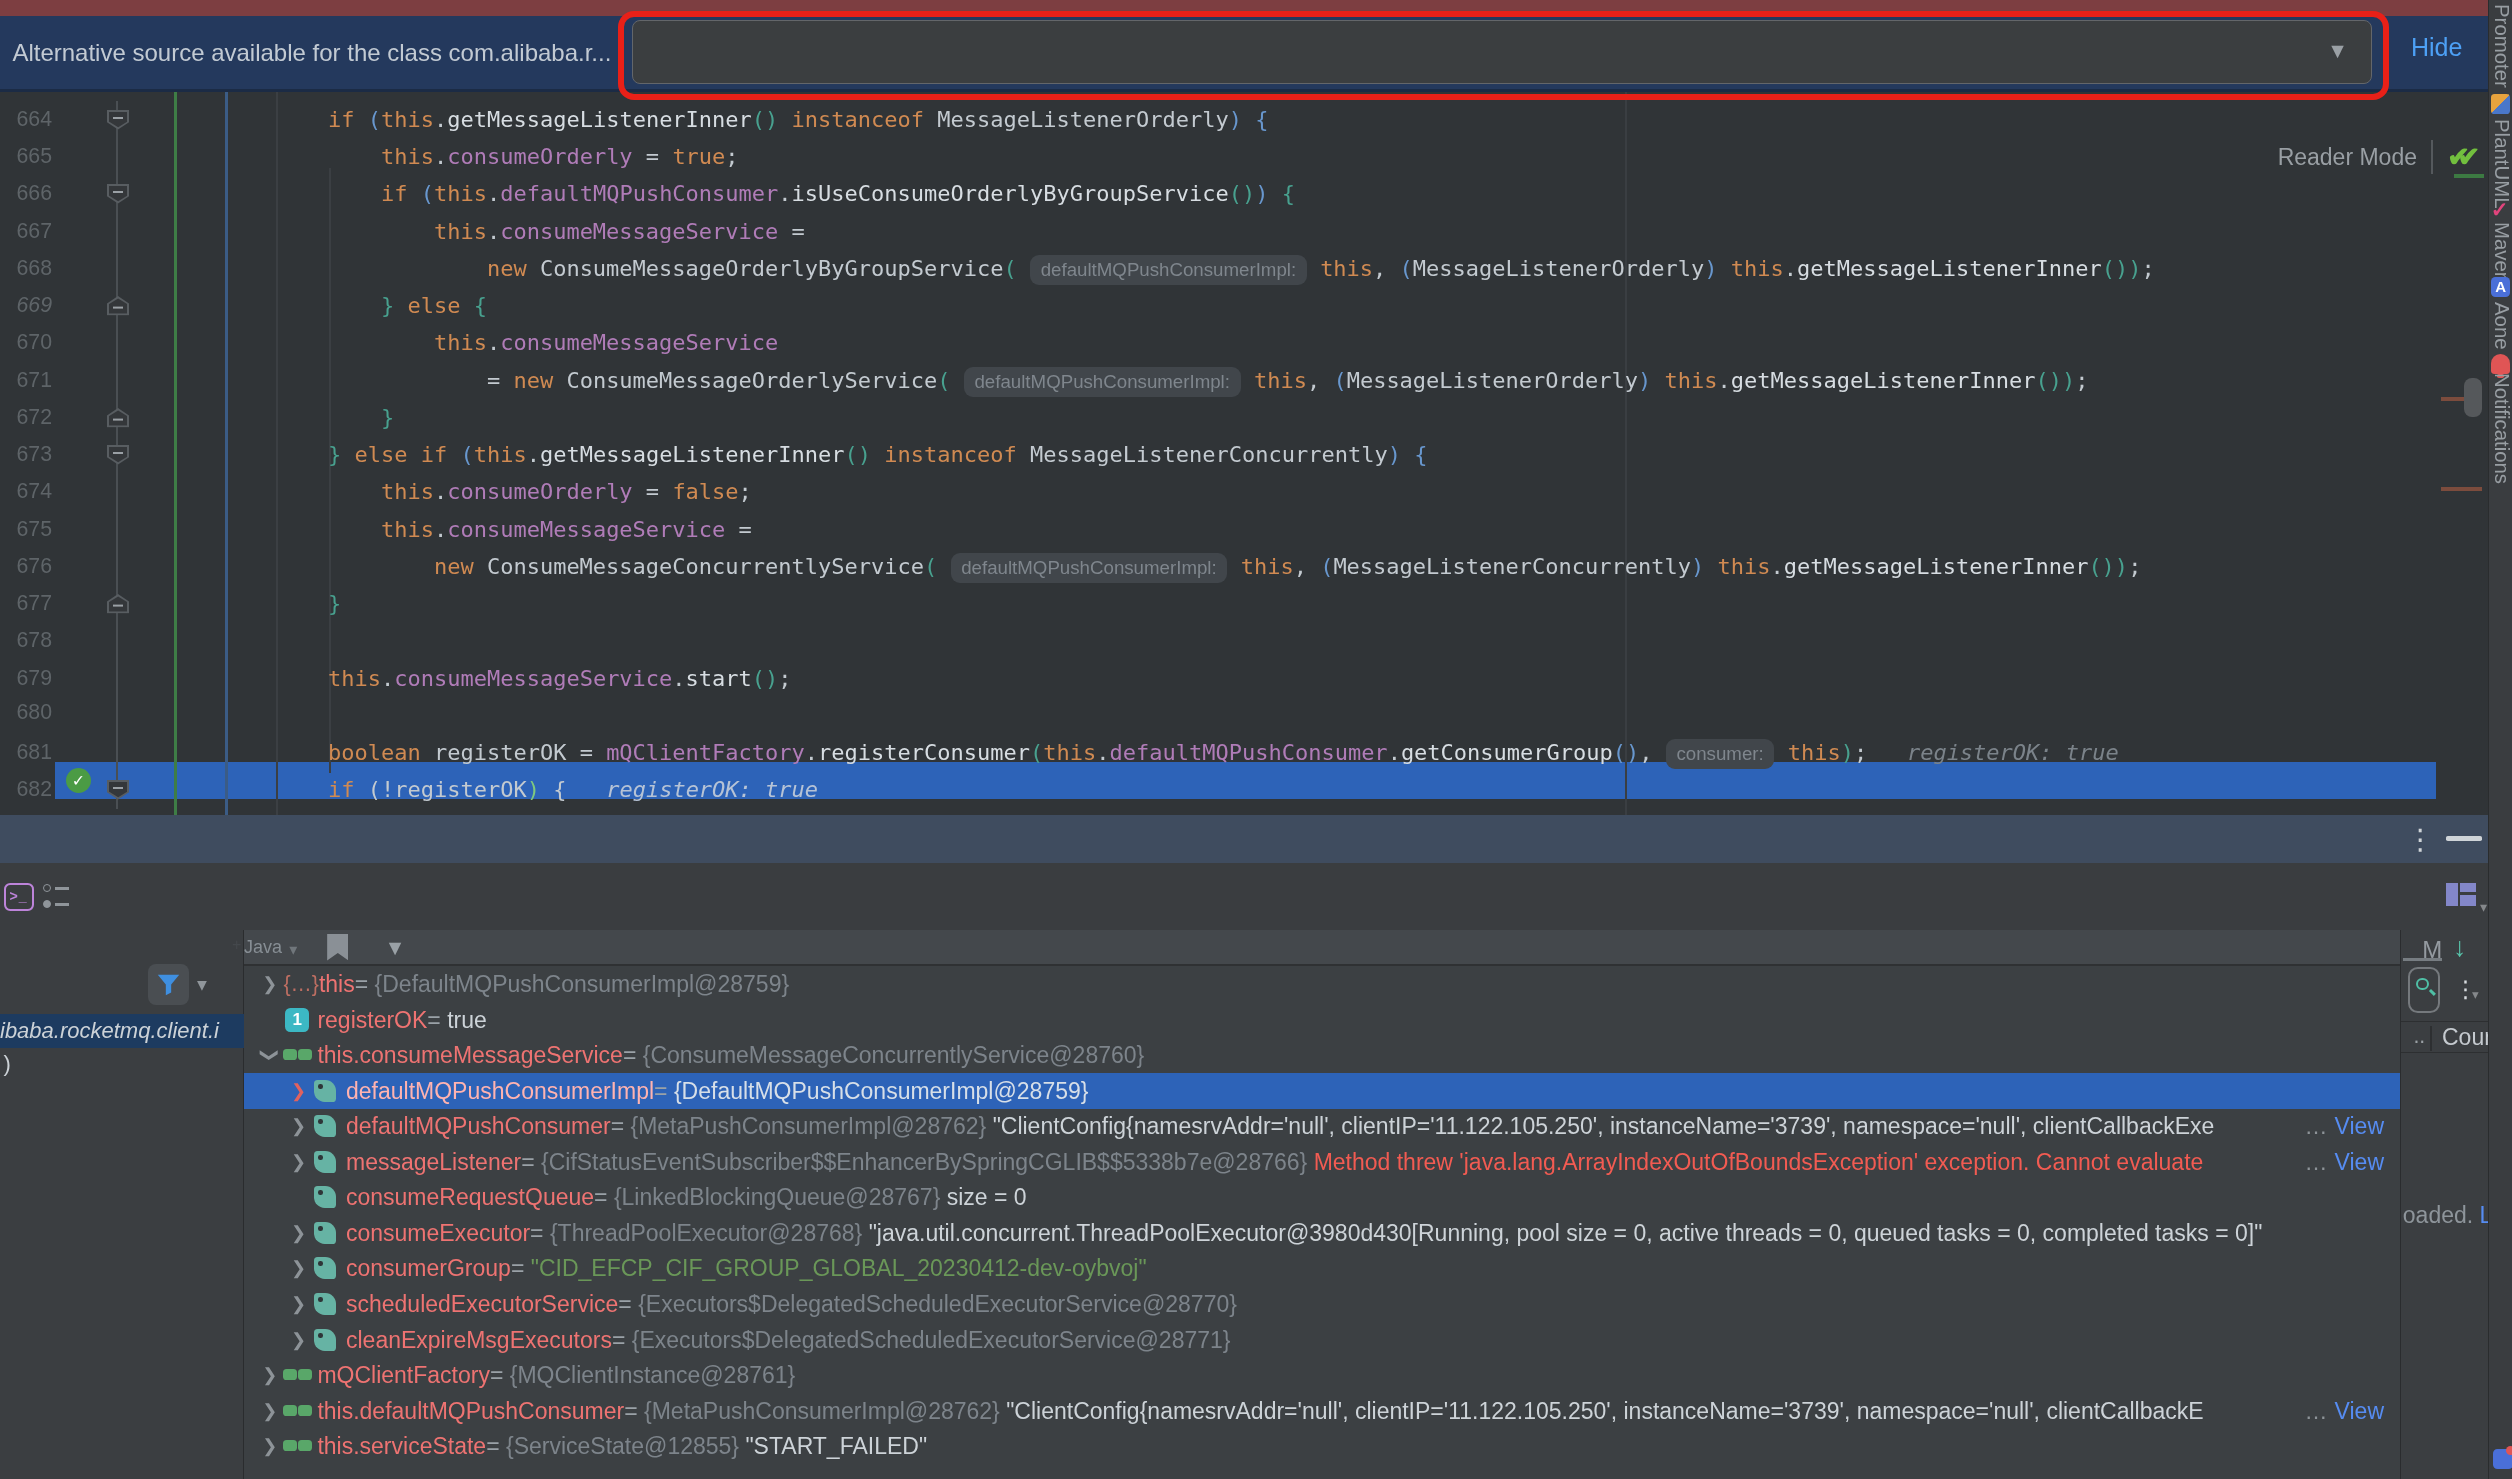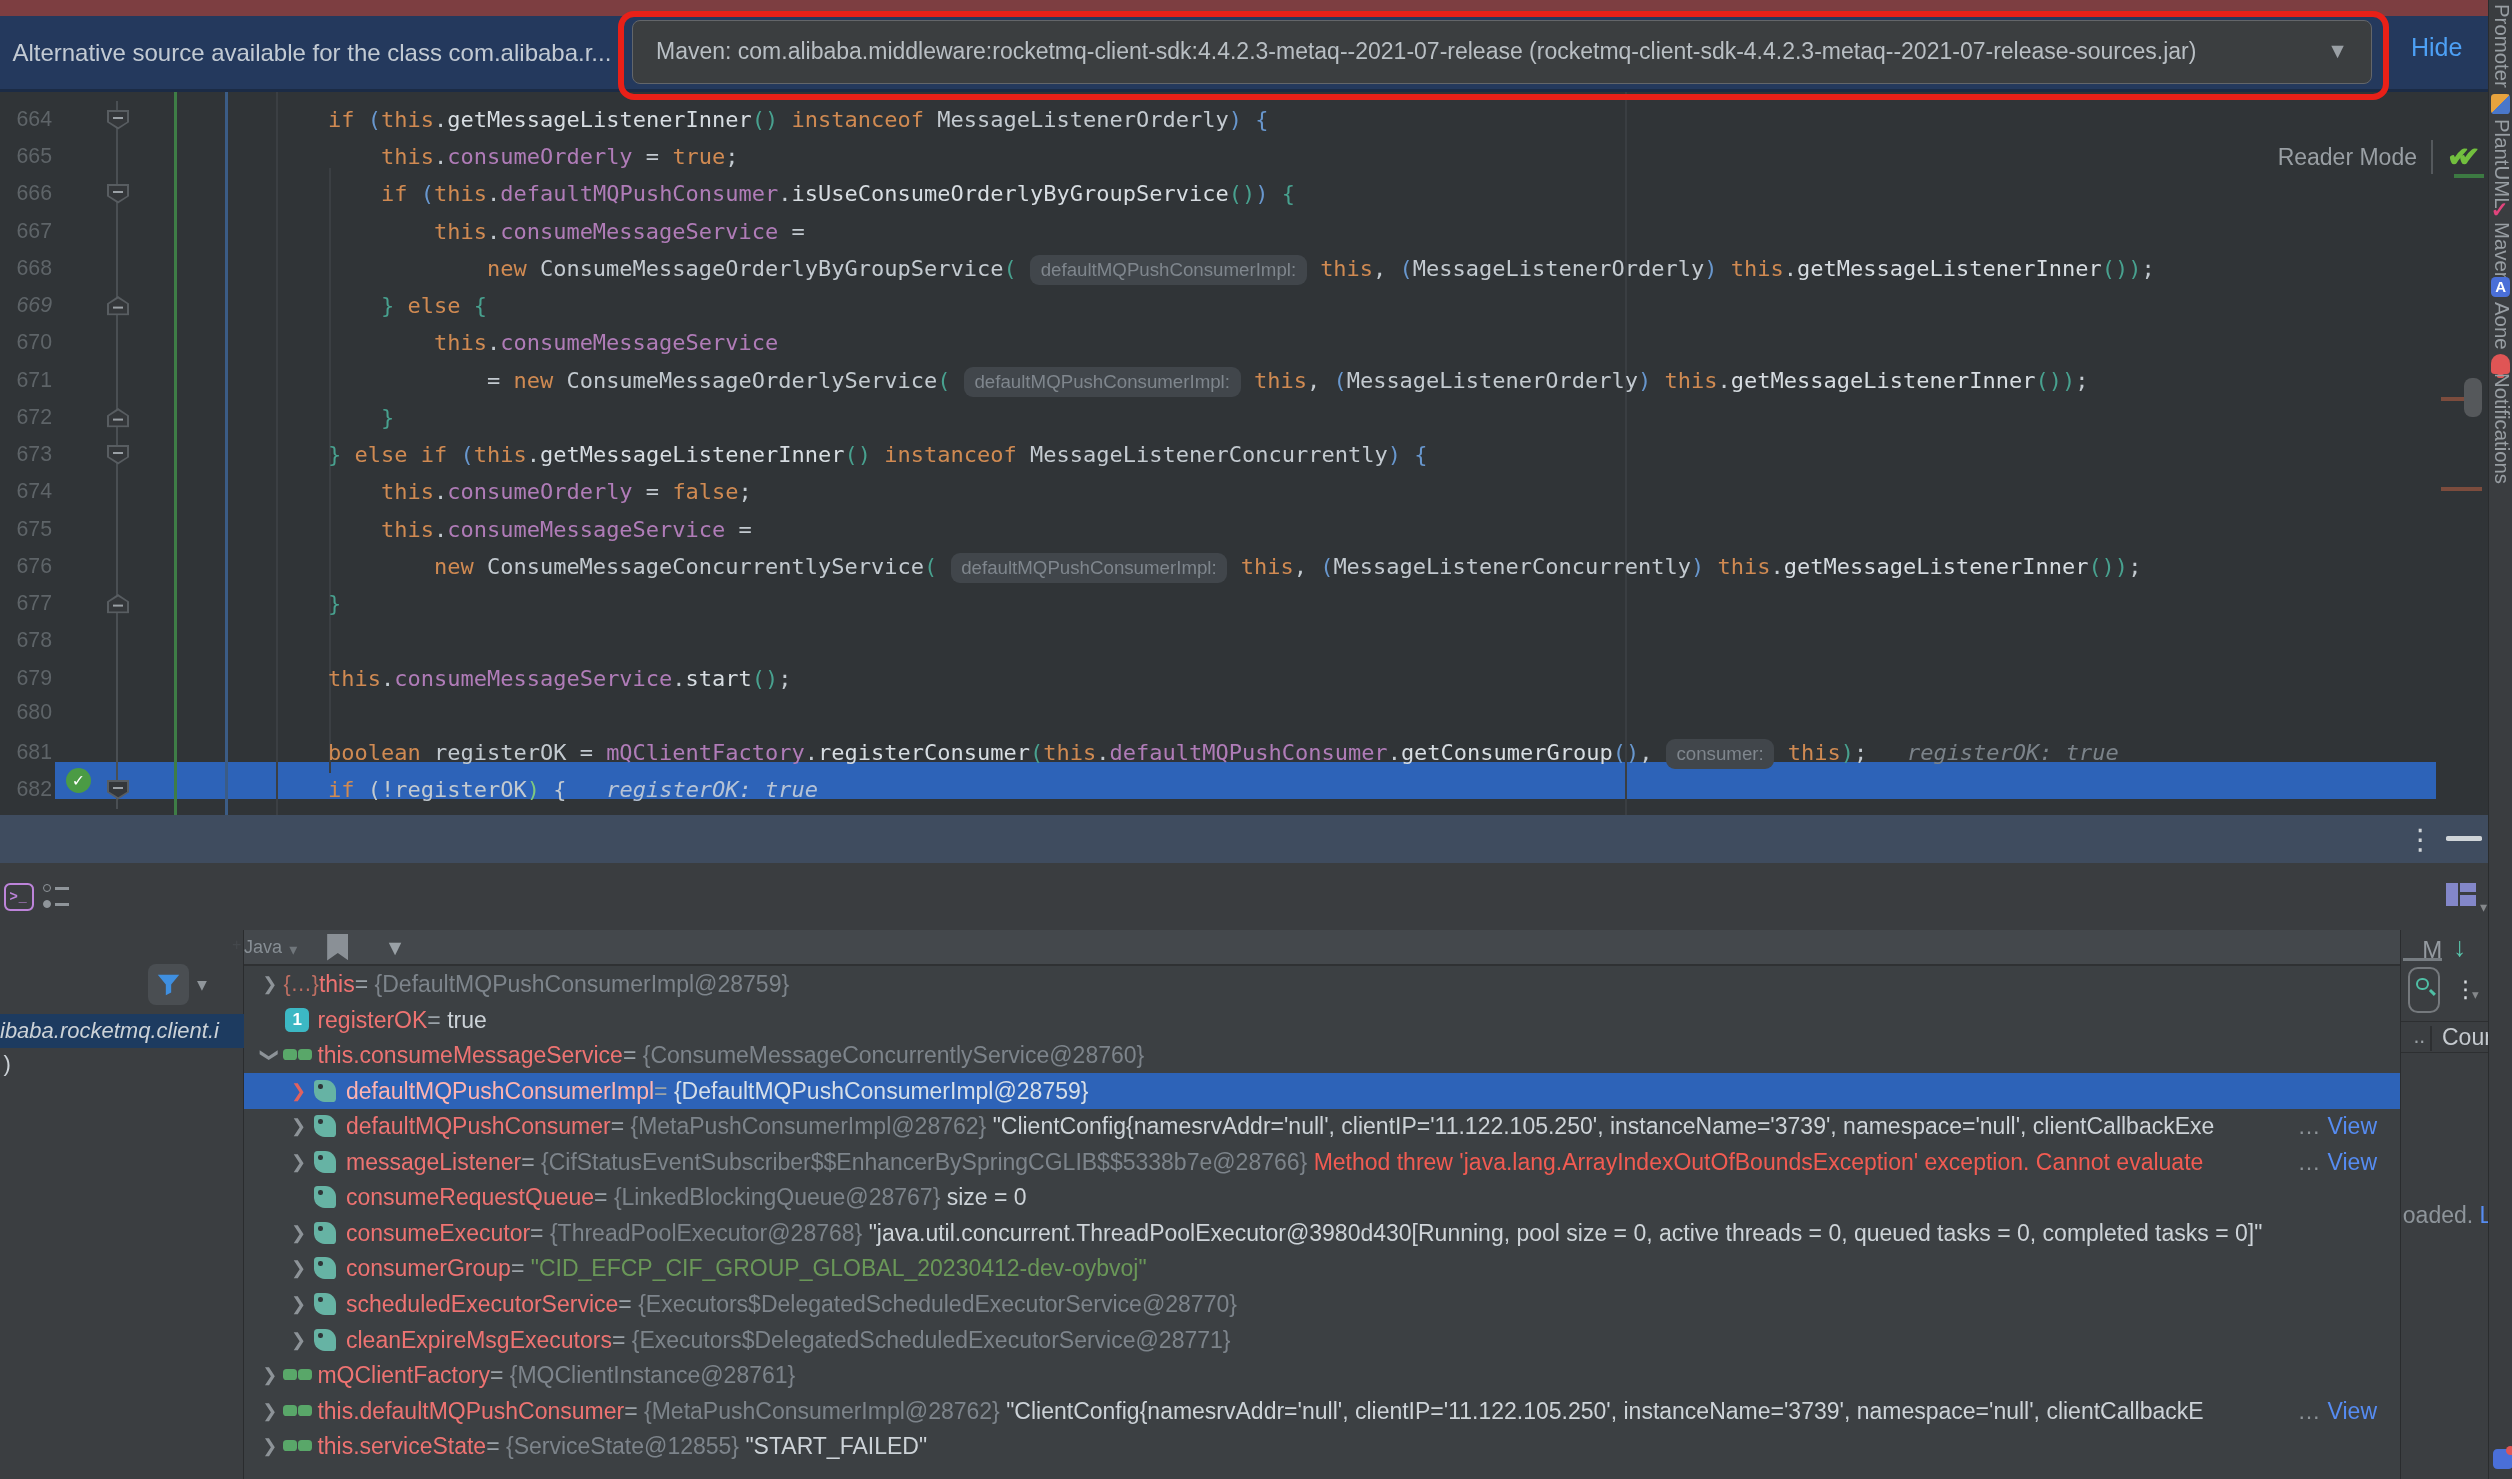--- a/index.html
+++ b/index.html
@@ -107,21 +107,21 @@
   .chev.down { transform:rotate(90deg); }
   .chev.red { color:#e0625f; }
   .vicon { flex:0 0 34px; position:relative; height:36px; }
   .vname { color:#ee7372; }
   .sel .vname { color:#ffb3b0; }
   .vs-eq { color:#9aa1a7; } .vs-ref { color:#7d848b; } .vs-val { color:#cdd3d8; }
   .vs-str { color:#6a9758; } .vs-err { color:#f25b52; }
   .sel .vs-ref { color:#d7dfe8; }
   .vtrunc { flex:1 1 auto; overflow:hidden; }
   .vdots { color:#8d9398; margin:0 7.1px 0 3.6px; }
-  .vlink { color:#568cf2; margin-right:24px; }
+  .vlink { color:#568cf2; margin-right:17px; }
   
   .ic-braces { color:#bd6e62; font-size:21.3px; line-height:36px; }
   .ic-prim { position:absolute; top:6.2px; left:1.8px; width:24px; height:24px; background:#3cb8c4; border-radius:5.3px;
      color:#fff; font-size:17px; font-weight:bold; text-align:center; line-height:24px; }
   .ic-watch span { position:absolute; top:12.4px; width:13.3px; height:10.7px; background:#59a769; border-radius:3.6px; }
   .ic-field { position:absolute; top:7.1px; left:1.8px; width:22px; height:22px; background:#66b3a4;
      border-radius:3.6px 10.7px 3.6px 10.7px; }
   .ic-field:after { content:""; position:absolute; left:4.4px; top:4.4px; width:4.4px; height:4.4px; border-radius:50%; background:#2e3538; }
 
   
@@ -146,21 +146,20 @@
 </head>
 <body>
 
 <div id="stage">
 
   <div class="abs" id="red-strip"></div>
   <div class="abs" id="banner">
     <div class="abs" id="banner-label">Alternative source available for the class com.alibaba.r...</div>
   </div>
   <div class="abs" id="src-dropdown">
-    <div class="abs" id="src-dropdown-text">Maven: com.alibaba.middleware:rocketmq-client-sdk:4.4.2.3-metaq--2021-07-release (rocketmq-client-sdk-4.4.2.3-metaq--2021-07-release-sources.jar)</div>
     <div class="abs" id="src-dropdown-caret">▼</div>
   </div>
   <div class="abs" id="red-annotation"></div>
   <div class="abs" id="hide-link">Hide</div>
 
   <div class="abs" id="editor">
     <div class="abs" id="current-line-bg"></div>
     <div class="abs vline" id="vcs-green"></div>
     <div class="abs vline" id="vcs-blue"></div>
     <div class="abs vline" id="guide-1"></div>

